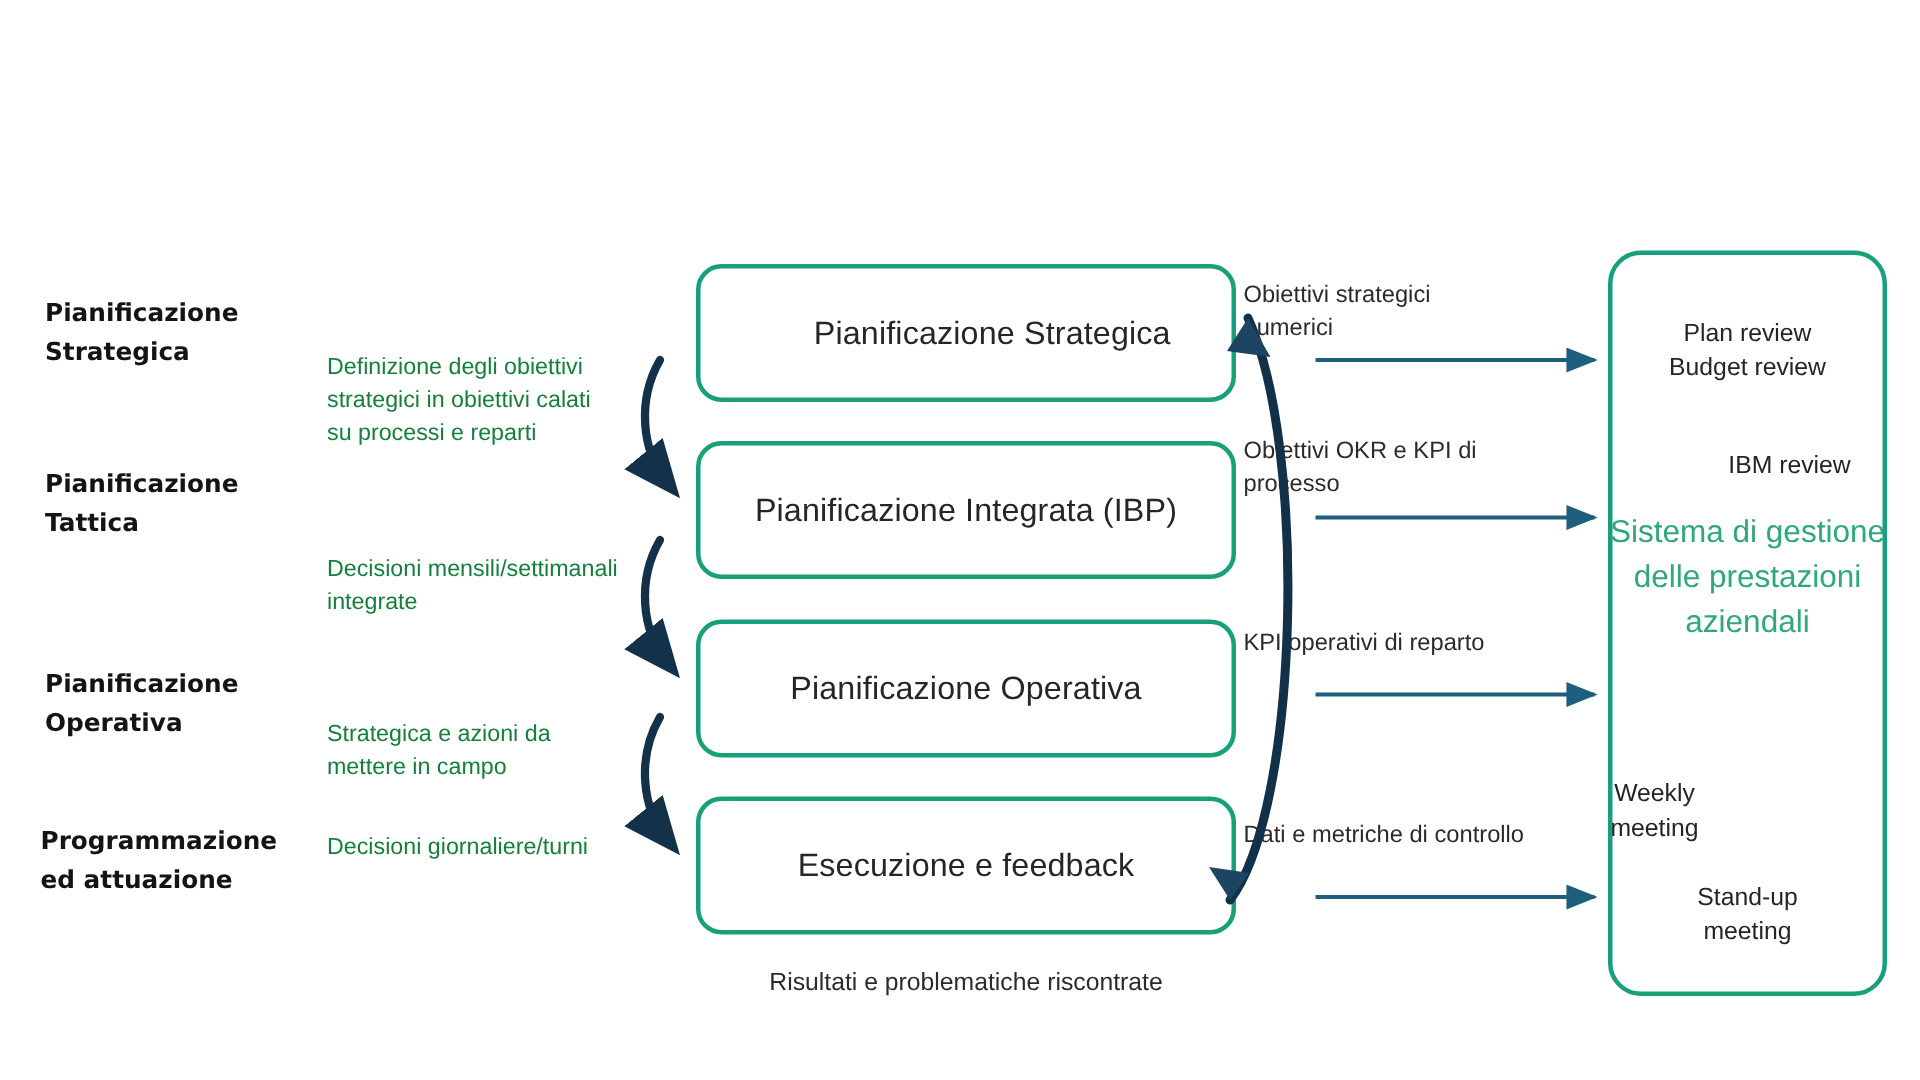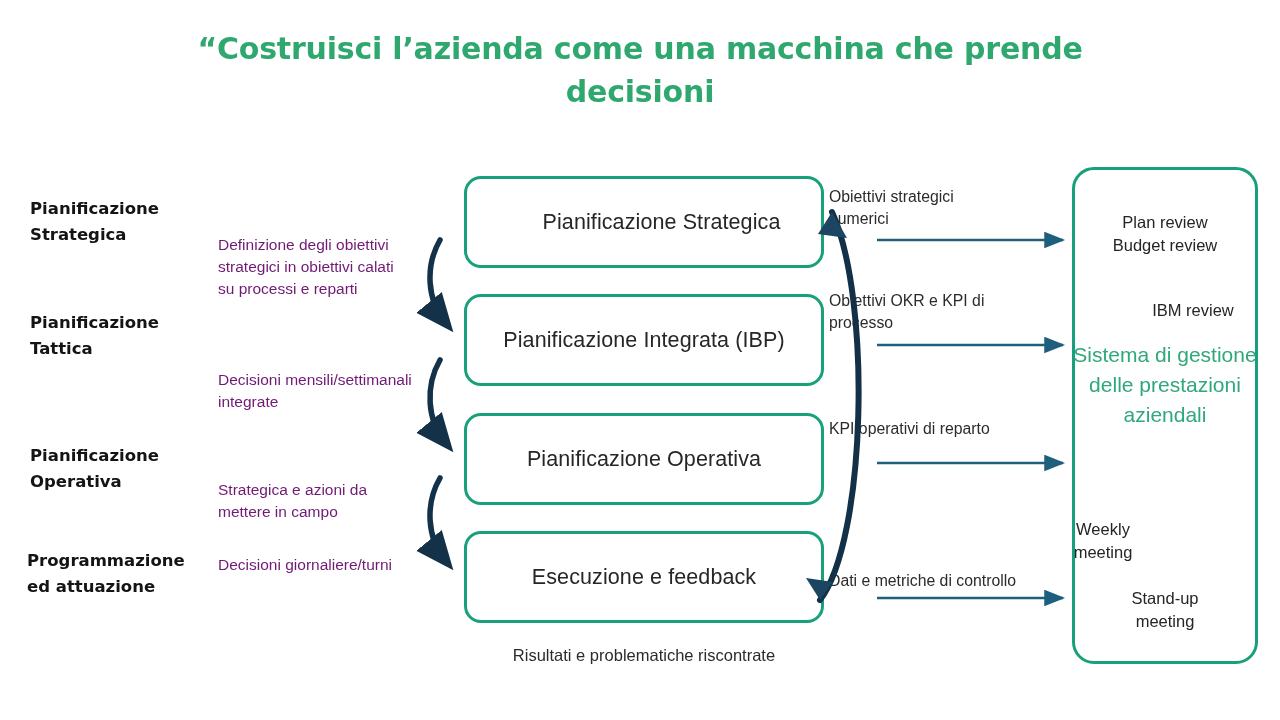--- a/index.html
+++ b/index.html
@@ -46,21 +46,21 @@
   #stage-1 { left: 30px; top: 310px; }
   #stage-2 { left: 30px; top: 443px; }
   #stage-3 { left: 27px; top: 548px; width: 215px; }
 
   
   .desc {
     position: absolute;
     font-family: "Liberation Sans", sans-serif;
     font-size: 15.5px;
     line-height: 1.42;
-    color: #701a75;
+    color: #15803d;
     width: 195px;
   }
   #desc-0 { left: 218px; top: 234px; }
   #desc-1 { left: 218px; top: 369px; }
   #desc-2 { left: 218px; top: 479px; }
   #desc-3 { left: 218px; top: 554px; }
 
   
   .proc-box {
     position: absolute;
@@ -104,21 +104,21 @@
     left: 829px;
     width: 188px;
     font-family: "Liberation Sans", sans-serif;
     font-size: 15.8px;
     line-height: 1.4;
     color: #2b2b2b;
   }
   #flow-0 { top: 186px; }
   #flow-1 { top: 290px; }
   #flow-2 { top: 418px; }
-  #flow-3 { top: 546px; margin-top: 24px; }
+  #flow-3 { top: 546px; }
 
   
   #output-panel {
     position: absolute;
     left: 1072px;
     top: 167px;
     width: 186px;
     height: 497px;
     box-sizing: border-box;
     border: 3.2px solid #17a07a;
@@ -156,21 +156,20 @@
     position: absolute;
     left: 0; top: 0;
     width: 1280px; height: 720px;
     pointer-events: none;
   }
 </style>
 </head>
 <body>
 
 <div id="title">
-  <span class="tline">“Costruisci l’azienda come una macchina che prende decisioni</span>
 </div>
 
 <div class="stage-label" id="stage-0">Pianificazione<br>Strategica</div>
 <div class="stage-label" id="stage-1">Pianificazione<br>Tattica</div>
 <div class="stage-label" id="stage-2">Pianificazione<br>Operativa</div>
 <div class="stage-label" id="stage-3">Programmazione<br>ed attuazione</div>
 
 <div class="desc" id="desc-0">Definizione degli obiettivi strategici in obiettivi calati su processi e reparti</div>
 <div class="desc" id="desc-1">Decisioni mensili/settimanali integrate</div>
 <div class="desc" id="desc-2">Strategica e azioni da mettere in campo</div>

